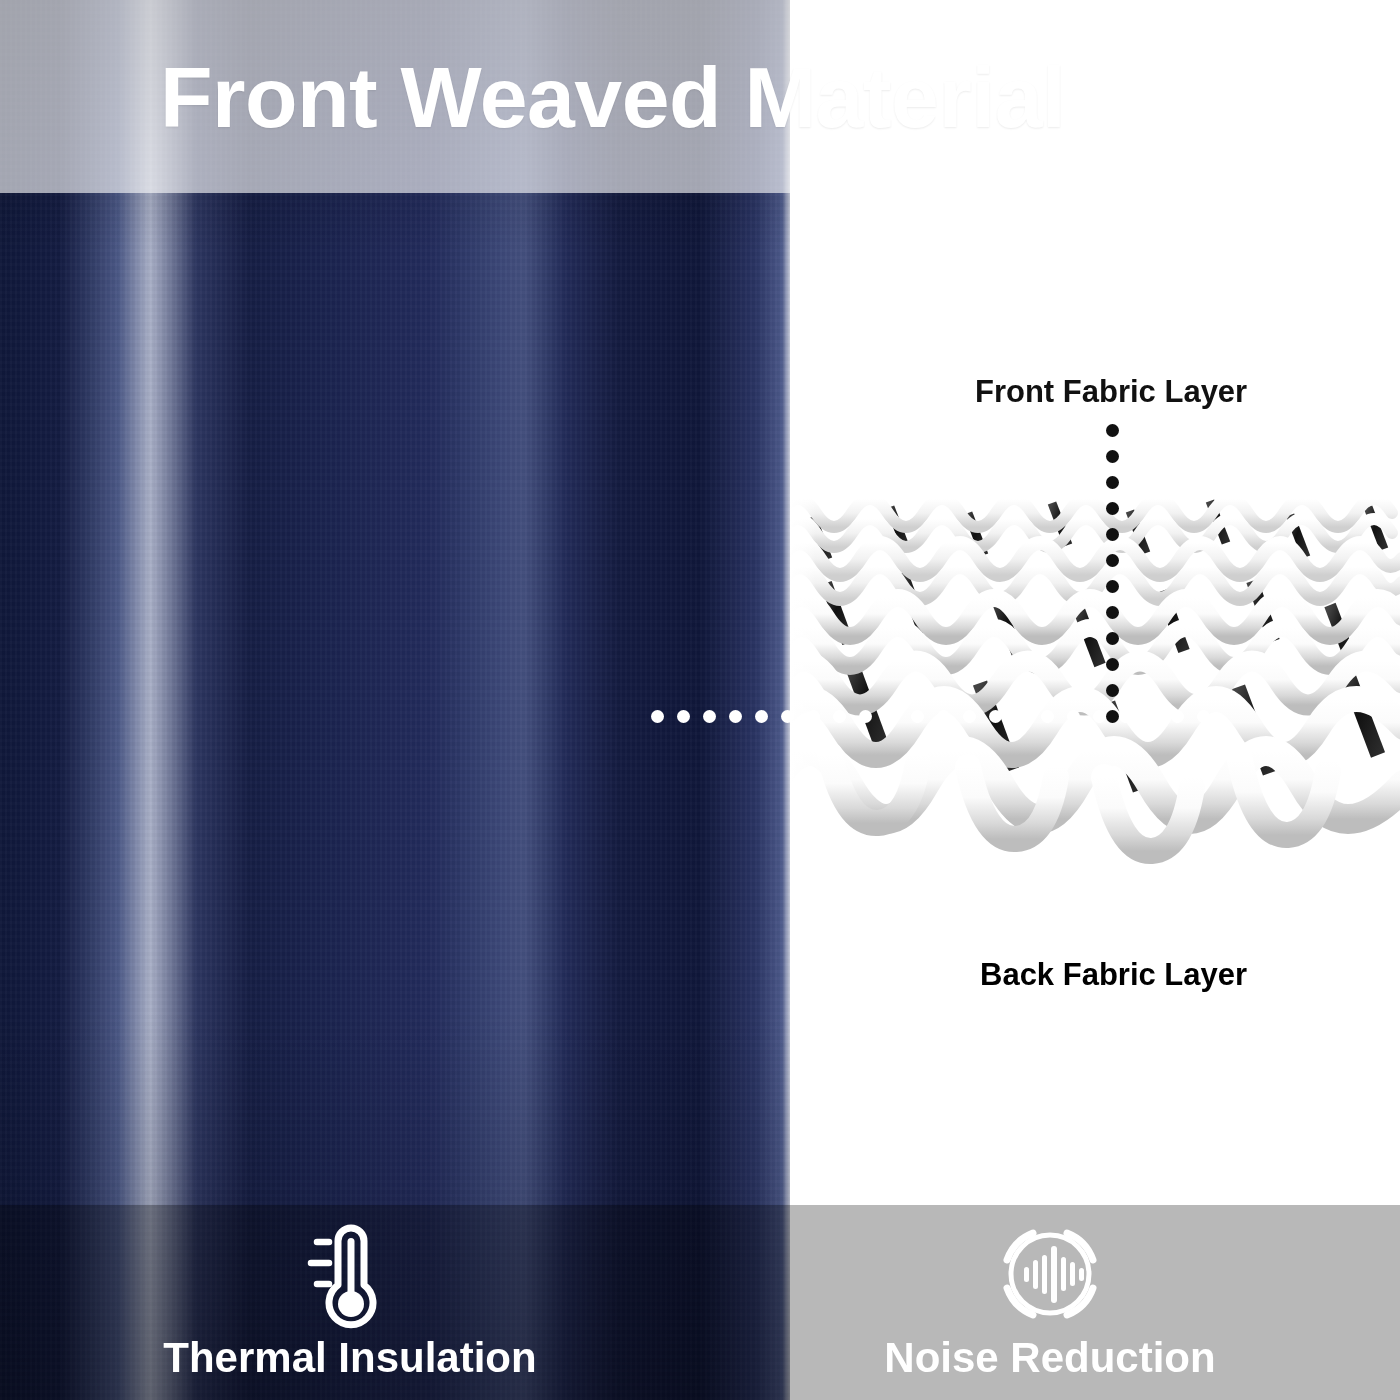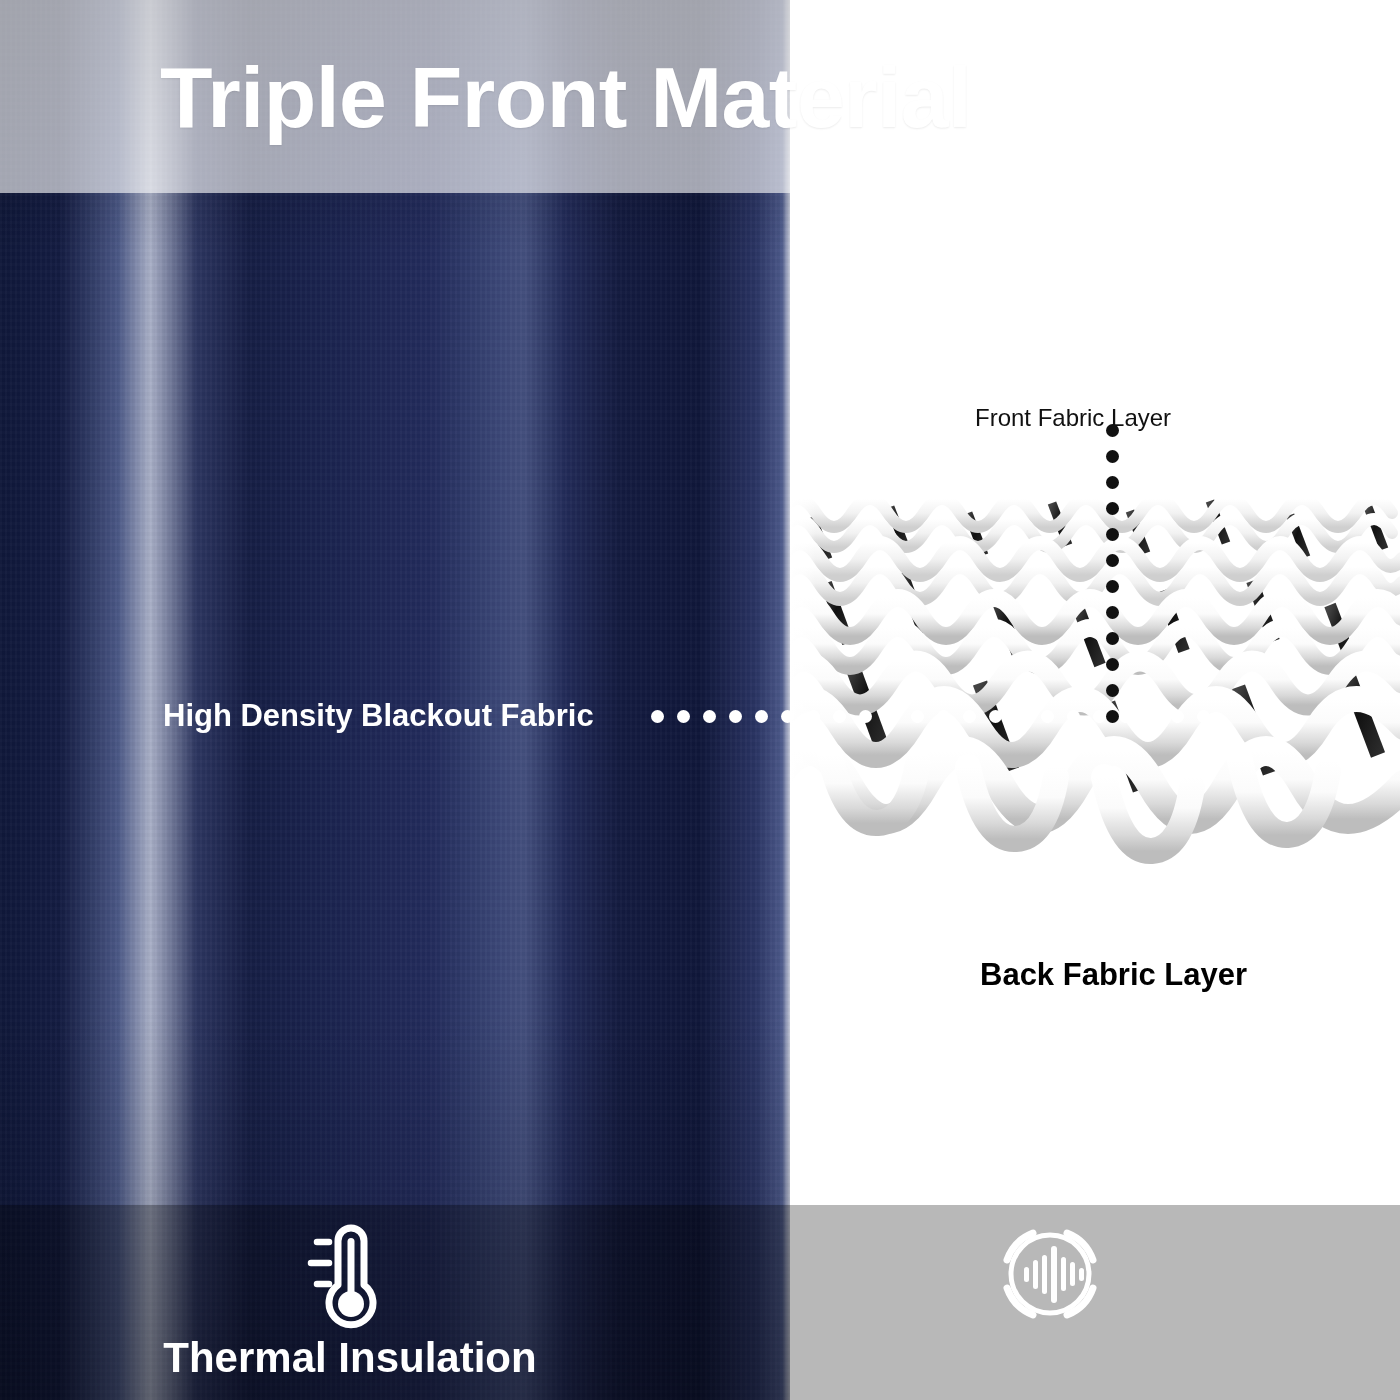--- a/index.html
+++ b/index.html
@@ -77,22 +77,22 @@
 
   
   .weave-wrap {
     position:absolute; left:790px; top:455px; width:610px; height:410px;
     overflow:hidden;
   }
   .weave-wrap svg { display:block; }
 
   
   .lbl-front {
-    position:absolute; left:975px; top:404px;
-    font-size:24px; font-weight:normal; color:#111111;
+    position:absolute; left:975px; top:374px;
+    font-size:31px; font-weight:bold; color:#111111;
     white-space:nowrap;
   }
   .lbl-back {
     position:absolute; left:980px; top:957px;
     font-size:31px; font-weight:bold; color:#000000;
     white-space:nowrap;
   }
   .lbl-hdbf {
     position:absolute; left:163px; top:698px;
     font-size:31px; font-weight:bold; color:#ffffff;
@@ -241,21 +241,20 @@
           <path d="M450 306 Q 466 382 498 380 Q 528 378 538 316"></path>
         </g>
       </g>
 
       <rect x="0" y="0" width="26" height="410" fill="url(#fadeL)"></rect>
     </svg>
   </div>
 
   <div class="lbl-front">Front Fabric Layer</div>
   <div class="lbl-back">Back Fabric Layer</div>
-  <div class="lbl-hdbf">High Density Blackout Fabric</div>
 
   <div class="dots-h" id="dotsH">
       <i style="left: 0px;"></i>
       <i style="left: 26px;"></i>
       <i style="left: 52px;"></i>
       <i style="left: 78px;"></i>
       <i style="left: 104px;"></i>
       <i style="left: 130px;"></i>
       <i style="left: 156px;"></i>
       <i style="left: 182px;"></i>
@@ -283,21 +282,21 @@
       <i style="top: 130px;"></i>
       <i style="top: 156px;"></i>
       <i style="top: 182px;"></i>
       <i style="top: 208px;"></i>
       <i style="top: 234px;"></i>
       <i style="top: 260px;"></i>
       <i style="top: 286px;"></i>
     </div>
 
   <div class="header-band">
-    <div class="header-title">Triple Front Material</div>
+    <div class="header-title">Front Weaved Material</div>
   </div>
 
   <div class="feature-bar">
 
     <div class="feature">
       <div class="glyph">
         <svg width="86" height="116" viewBox="0 0 86 116">
           <g fill="none" stroke="#ffffff" stroke-width="7" stroke-linecap="round" stroke-linejoin="round">
             <path d="M44 12 a13 13 0 0 1 13 13 v44 a22 22 0 1 1 -26 0 v-44 a13 13 0 0 1 13 -13 z"></path>
           </g>
@@ -327,18 +326,19 @@
             <rect x="33" y="52" width="5" height="15" rx="2.5"></rect>
             <rect x="42" y="45" width="5" height="29" rx="2.5"></rect>
             <rect x="51" y="40" width="5" height="39" rx="2.5"></rect>
             <rect x="60" y="31" width="6" height="57" rx="3"></rect>
             <rect x="70" y="42" width="5" height="34" rx="2.5"></rect>
             <rect x="79" y="47" width="5" height="24" rx="2.5"></rect>
             <rect x="88" y="53" width="5" height="13" rx="2.5"></rect>
           </g>
         </svg>
       </div>
+      <div class="flabel">Noise Reduction</div>
     </div>
 
 
   </div>
 
 </div>
 
 </body></html>

